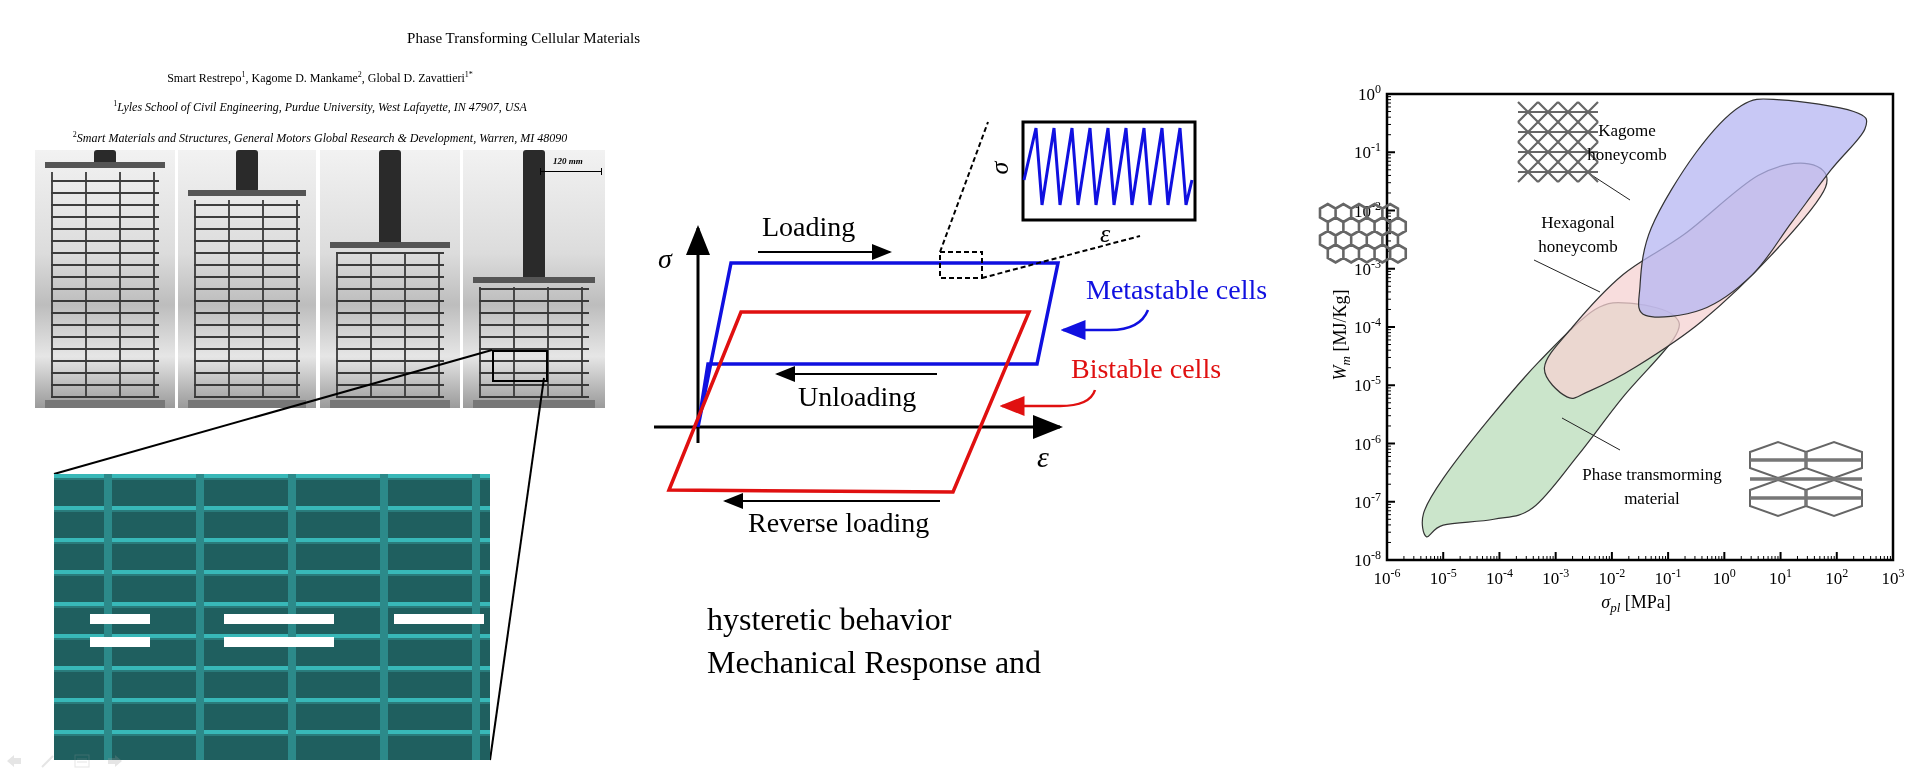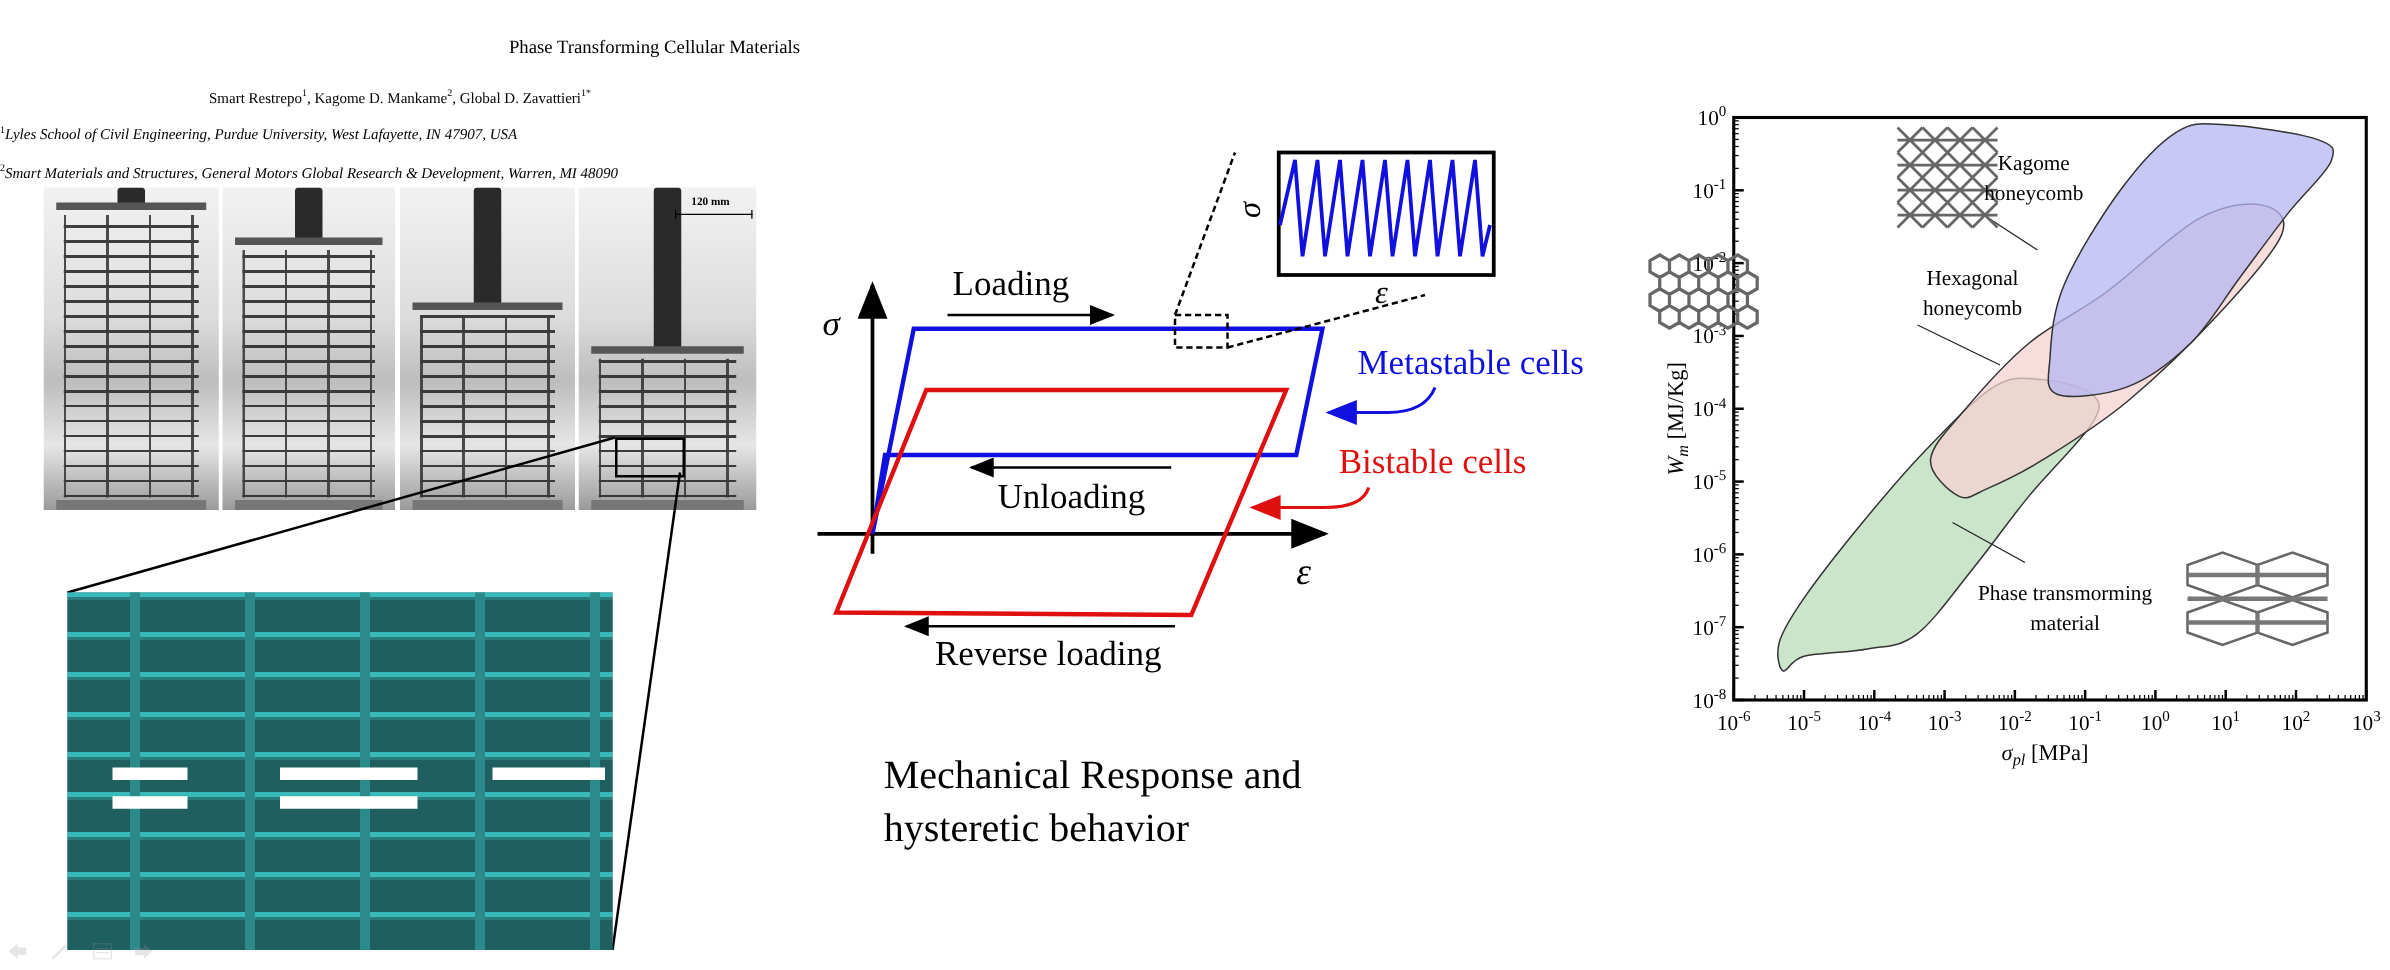--- a/index.html
+++ b/index.html
@@ -1,34 +1,34 @@
 <!DOCTYPE html>
 <html><head>
 <meta charset="utf-8">
 <style>
   html,body{margin:0;padding:0;background:#ffffff;}
   body{width:1912px;height:776px;position:relative;overflow:hidden;font-family:"Liberation Serif","DejaVu Serif",serif;color:#000;}
   .abs{position:absolute;}
   #paper-title{left:0;width:640px;top:30px;text-align:right;font-weight:normal;font-size:15px;}
   #paper-authors{left:0;width:640px;top:70px;text-align:center;font-size:12px;}
   #paper-authors sup{font-size:8px;}
-  .aff{left:0;width:640px;font-size:12px;font-style:italic;}
+  .aff{left:0;width:640px;text-align:center;font-size:12px;font-style:italic;}
   #aff1{top:99px;}
   #aff2{top:130px;}
   .aff sup{font-size:8px;font-style:normal;}
   .photo{top:150px;height:258px;background:linear-gradient(180deg,#f2f2f2 0%,#dcdcdc 40%,#bdbdbd 60%,#e6e6e6 80%,#9a9a9a 100%);overflow:hidden;}
   .photo .clamp{position:absolute;left:50%;transform:translateX(-50%);background:#2a2a2a;width:22px;border-radius:3px;}
   .photo .bar{position:absolute;left:10px;right:10px;height:6px;background:#555;}
   .photo .lattice{position:absolute;left:16px;right:16px;bottom:10px;
      background:
       repeating-linear-gradient(0deg,#2b2b2b 0 2px,transparent 2px 12px),
       repeating-linear-gradient(90deg,#3a3a3a 0 2px,transparent 2px 34px);
      opacity:.9;}
   .photo .base{position:absolute;left:10px;right:10px;bottom:0;height:8px;background:#777;}
-  #scale-label{left:553px;top:156px;font-size:9px;font-weight:bold;}
+  #scale-label{left:553px;top:156px;font-size:9px;font-weight:bold;font-style:italic;}
   #scale-bar{left:540px;top:171px;width:62px;height:0;border-top:1px solid #000;}
   #scale-bar::before,#scale-bar::after{content:"";position:absolute;top:-4px;width:1px;height:7px;background:#000;}
   #scale-bar::before{left:0}#scale-bar::after{right:0}
   #zoom-box{left:492px;top:350px;width:52px;height:28px;border:2px solid #000;}
   #render-3d{left:54px;top:474px;width:436px;height:286px;
      background:
       repeating-linear-gradient(180deg,#38b8b8 0 4px,#2a7c7c 4px 6px,#1f5f5f 6px 32px),
       #1f6a6a;}
   #render-3d .ribs{position:absolute;inset:0;background:repeating-linear-gradient(90deg,transparent 0 50px,#2c8a8a 50px 58px,transparent 58px 92px);}
   #render-3d .gap{position:absolute;background:#fff;height:10px;}
@@ -144,22 +144,22 @@
   <line x1="297" y1="264" x2="137" y2="264" stroke="#000" stroke-width="2" marker-end="url(#ah)"></line>
   <text x="158" y="296" font-size="28" class="lbl">Unloading</text>
   <line x1="300" y1="391" x2="85" y2="391" stroke="#000" stroke-width="2" marker-end="url(#ah)"></line>
   <text x="108" y="422" font-size="28" class="lbl">Reverse loading</text>
   <text x="446" y="189" font-size="28" fill="#1010e0" class="lbl">Metastable cells</text>
   <path d="M508 200 Q500 220 470 220 L423 220" fill="none" stroke="#1010e0" stroke-width="2.5" marker-end="url(#ahb)"></path>
   <text x="431" y="268" font-size="28" fill="#e01010" class="lbl">Bistable cells</text>
   <path d="M455 280 Q450 296 420 296 L362 296" fill="none" stroke="#e01010" stroke-width="2.5" marker-end="url(#ahr)"></path>
 </svg>
 <div id="caption-mech" class="abs">
+  <div>hysteretic behavior</div>
   <div>Mechanical Response and</div>
-  <div>hysteretic behavior</div>
 </div>
 
 <svg id="chart-svg" class="abs" width="612" height="540">
   <g id="regions">
       <path d="M126.35555555555555,456.7 C129.63518518518518,458.64166666666665 131.9777777777778,447.96250000000003 143.22222222222223,445.05 C154.46666666666667,442.1375 178.82962962962966,442.1375 193.82222222222225,439.22499999999997 C208.81481481481484,436.31249999999994 219.12222222222226,438.25416666666666 233.1777777777778,427.575 C247.23333333333335,416.8958333333333 263.162962962963,393.5958333333333 278.15555555555557,375.15 C293.14814814814815,356.70416666666665 307.2037037037037,336.31666666666666 323.1333333333333,316.9 C339.06296296296296,297.4833333333333 365.3,272.2416666666666 373.73333333333335,258.65 C382.1666666666667,245.0583333333333 380.2925925925926,241.17499999999998 373.73333333333335,235.35 C367.1740740740741,229.525 347.4962962962963,224.67083333333332 334.3777777777778,223.7 C321.2592592592593,222.72916666666666 310.95185185185187,219.81666666666666 295.02222222222224,229.525 C279.0925925925926,239.23333333333335 256.60370370370373,263.50416666666666 238.8,281.95 C220.9962962962963,300.3958333333333 204.12962962962962,320.7833333333333 188.2,340.2 C172.27037037037036,359.6166666666667 153.99814814814815,382.91666666666663 143.22222222222223,398.45 C132.4462962962963,413.98333333333335 126.35555555555558,423.6916666666667 123.54444444444447,433.40000000000003 C120.73333333333335,443.10833333333335 123.07592592592593,454.7583333333333 126.35555555555555,456.7Z" fill="#b9dcb9" fill-opacity="0.75" stroke="#333" stroke-width="1.2"></path>
       <path d="M266.91111111111115,316.9 C274.40740740740745,320.7833333333333 278.15555555555557,315.9291666666667 289.4,311.075 C300.6444444444444,306.2208333333333 315.63703703703703,299.42499999999995 334.3777777777778,287.775 C353.11851851851856,276.125 378.4185185185185,260.5916666666667 401.84444444444443,241.175 C425.27037037037036,221.75833333333335 454.31851851851854,193.6041666666667 474.93333333333334,171.27500000000003 C495.54814814814813,148.94583333333335 519.911111111111,121.76249999999999 525.5333333333333,107.19999999999999 C531.1555555555556,92.63749999999999 519.9111111111112,85.8416666666667 508.6666666666667,83.90000000000003 C497.4222222222222,81.95833333333337 478.68148148148146,83.90000000000002 458.06666666666666,95.55000000000001 C437.45185185185187,107.2 407.46666666666664,137.29583333333335 384.97777777777776,153.8 C362.4888888888889,170.30416666666667 341.8740740740741,179.04166666666666 323.1333333333333,194.575 C304.39259259259256,210.10833333333332 285.6518518518518,231.46666666666667 272.5333333333333,247 C259.4148148148148,262.5333333333333 245.35925925925923,276.125 244.42222222222222,287.775 C243.4851851851852,299.42499999999995 259.41481481481486,313.01666666666665 266.91111111111115,316.9Z" fill="#f6d2d2" fill-opacity="0.75" stroke="#333" stroke-width="1.2"></path>
       <path d="M345.6222222222222,235.35 C355.92962962962963,239.23333333333335 384.0407407407407,236.32083333333333 401.84444444444443,229.525 C419.64814814814815,222.72916666666669 437.45185185185187,209.1375 452.44444444444446,194.575 C467.43703703703704,180.0125 478.6814814814815,159.62500000000003 491.8,142.15000000000003 C504.9185185185185,124.67500000000003 518.9740740740741,105.25833333333331 531.1555555555556,89.72499999999997 C543.337037037037,74.19166666666662 561.1407407407407,58.658333333333324 564.8888888888889,48.94999999999999 C568.6370370370371,39.24166666666665 567.6999999999999,36.32916666666663 553.6444444444444,31.474999999999966 C539.5888888888888,26.620833333333298 499.2962962962963,20.79583333333331 480.55555555555554,19.82499999999999 C461.8148148148148,18.854166666666668 455.25555555555553,16.91250000000003 441.2,25.650000000000034 C427.14444444444445,34.38750000000004 411.2148148148148,51.86250000000001 396.22222222222223,72.25 C381.22962962962964,92.63749999999999 360.61481481481485,125.6458333333333 351.24444444444447,147.97499999999997 C341.8740740740741,170.30416666666662 340.93703703703704,191.66249999999997 340,206.22499999999997 C339.06296296296296,220.78749999999997 335.3148148148148,231.46666666666664 345.6222222222222,235.35Z" fill="#b6b6f2" fill-opacity="0.75" stroke="#333" stroke-width="1.2"></path>
     </g>
   <g id="pointers">
       <line x1="290" y1="94" x2="330" y2="120" stroke="#222" stroke-width="1"></line>

